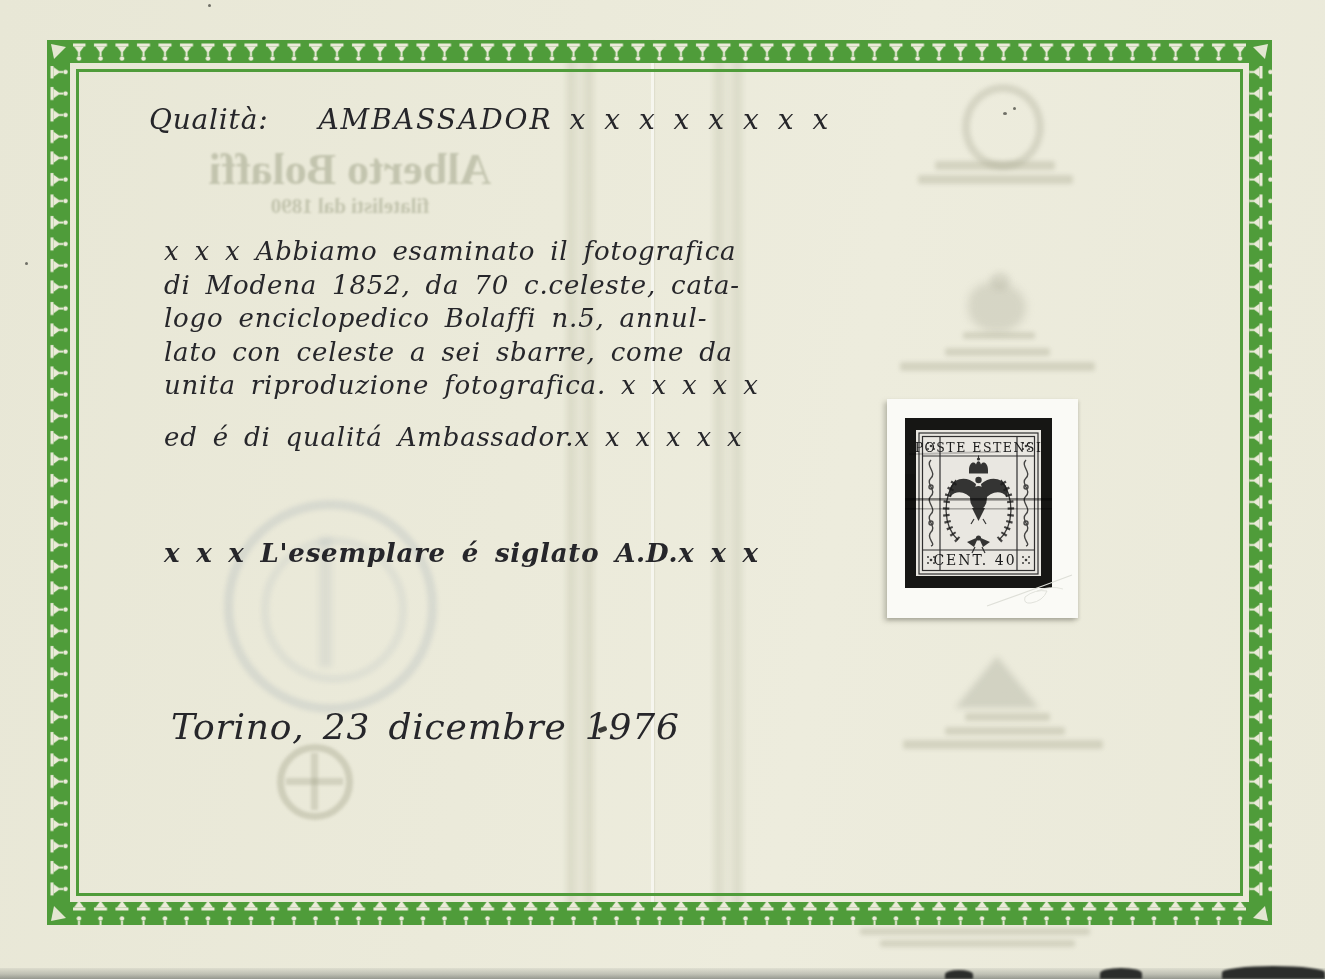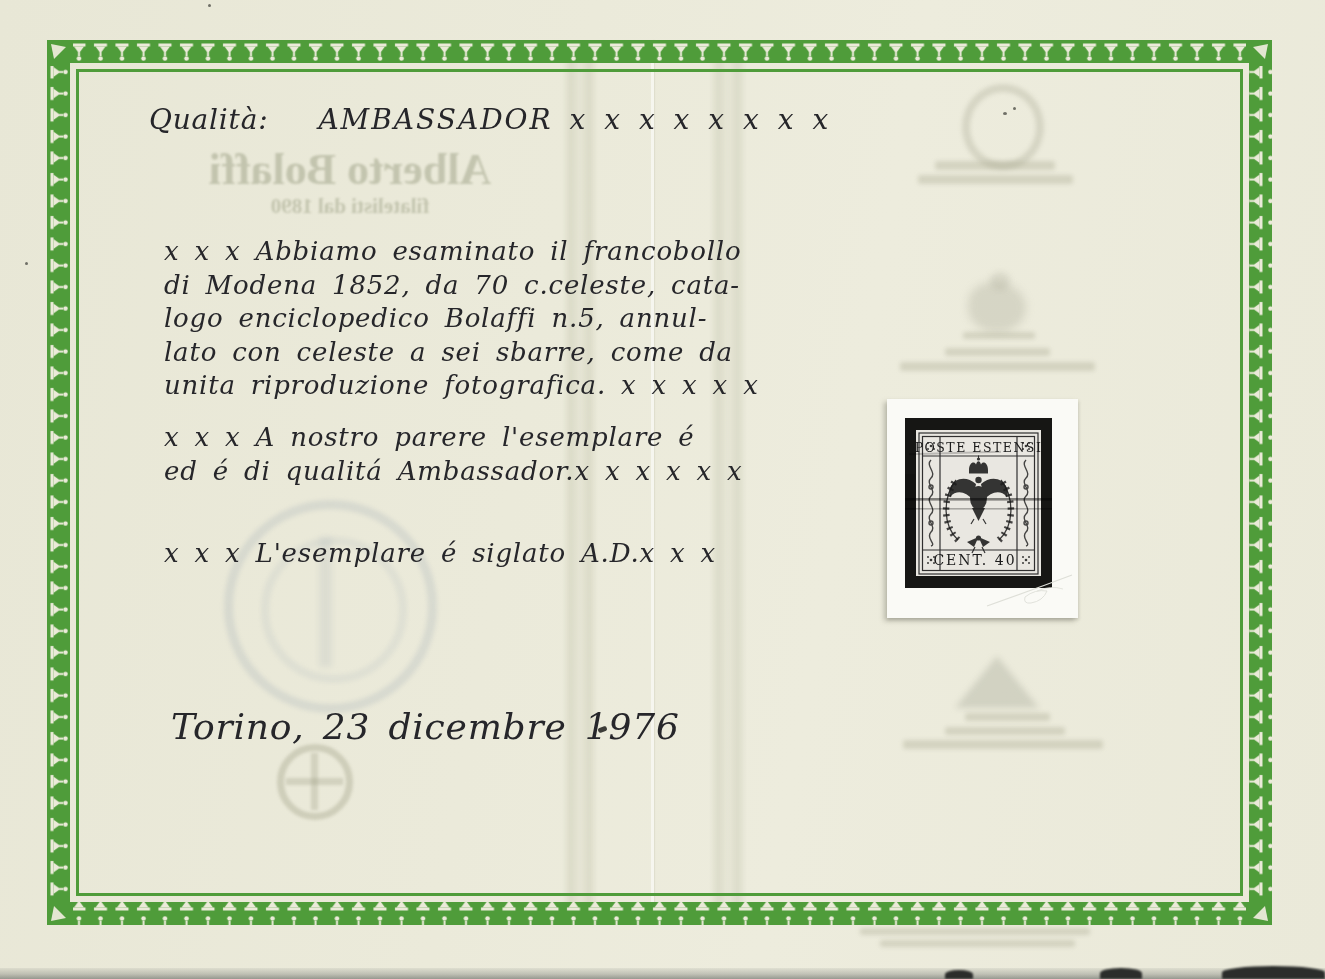--- a/index.html
+++ b/index.html
@@ -17,21 +17,21 @@
     letter-spacing:0.8px;
     word-spacing:6px;
     white-space:nowrap;
     line-height:33.5px;
     margin-left:31px;
   }
   #quality-line{left:118px;top:103px;font-size:28px;}
   #quality-line .qval{margin-left:50px;letter-spacing:2px;}
   #para1{left:133px;top:235px;}
   #para2{left:133px;top:421px;}
-  #para3{left:133px;top:537px;}
+  #para3{left:133px;top:537px;font-weight:bold;}
   #dateline{left:140px;top:710px;font-size:36px;}
   
   #frame{left:47px;top:40px;}
   
   .ghost-text{
     color:rgba(138,143,112,0.40);
     transform:scaleX(-1);
     filter:blur(1.3px);
     font-family:"Liberation Serif", serif;
     font-weight:bold;
@@ -160,29 +160,28 @@
       <polygon points="1221,881 1206,878 1218,866"></polygon>
     </g>
     <rect x="30.5" y="30.5" width="1164" height="824" fill="none" stroke="#4f9c3a" stroke-width="3"></rect>
   </svg>
 
   <div class="abs typ" id="quality-line">
     <span>Qualità:</span><span class="qval">AMBASSADOR x x x x x x x x</span>
   </div>
 
   <div class="abs typ" id="para1">
-    <div>x x x Abbiamo esaminato il francobollo</div>
+    <div>x x x Abbiamo esaminato il fotografica</div>
     <div>di Modena 1852, da 70 c.celeste, cata-</div>
     <div>logo enciclopedico Bolaffi n.5, annul-</div>
     <div>lato con celeste a sei sbarre, come da</div>
     <div>unita riproduzione fotografica. x x x x x</div>
   </div>
 
   <div class="abs typ" id="para2">
-    <div>x x x A nostro parere l'esemplare é</div>
     <div>ed é di qualitá Ambassador.x x x x x x</div>
   </div>
 
   <div class="abs typ" id="para3">
     <div>x x x L'esemplare é siglato A.D.x x x</div>
   </div>
 
   <div class="abs typ" id="dateline">Torino, 23 dicembre 1976</div>
   <div class="abs" id="mark-dateline"></div>
 

